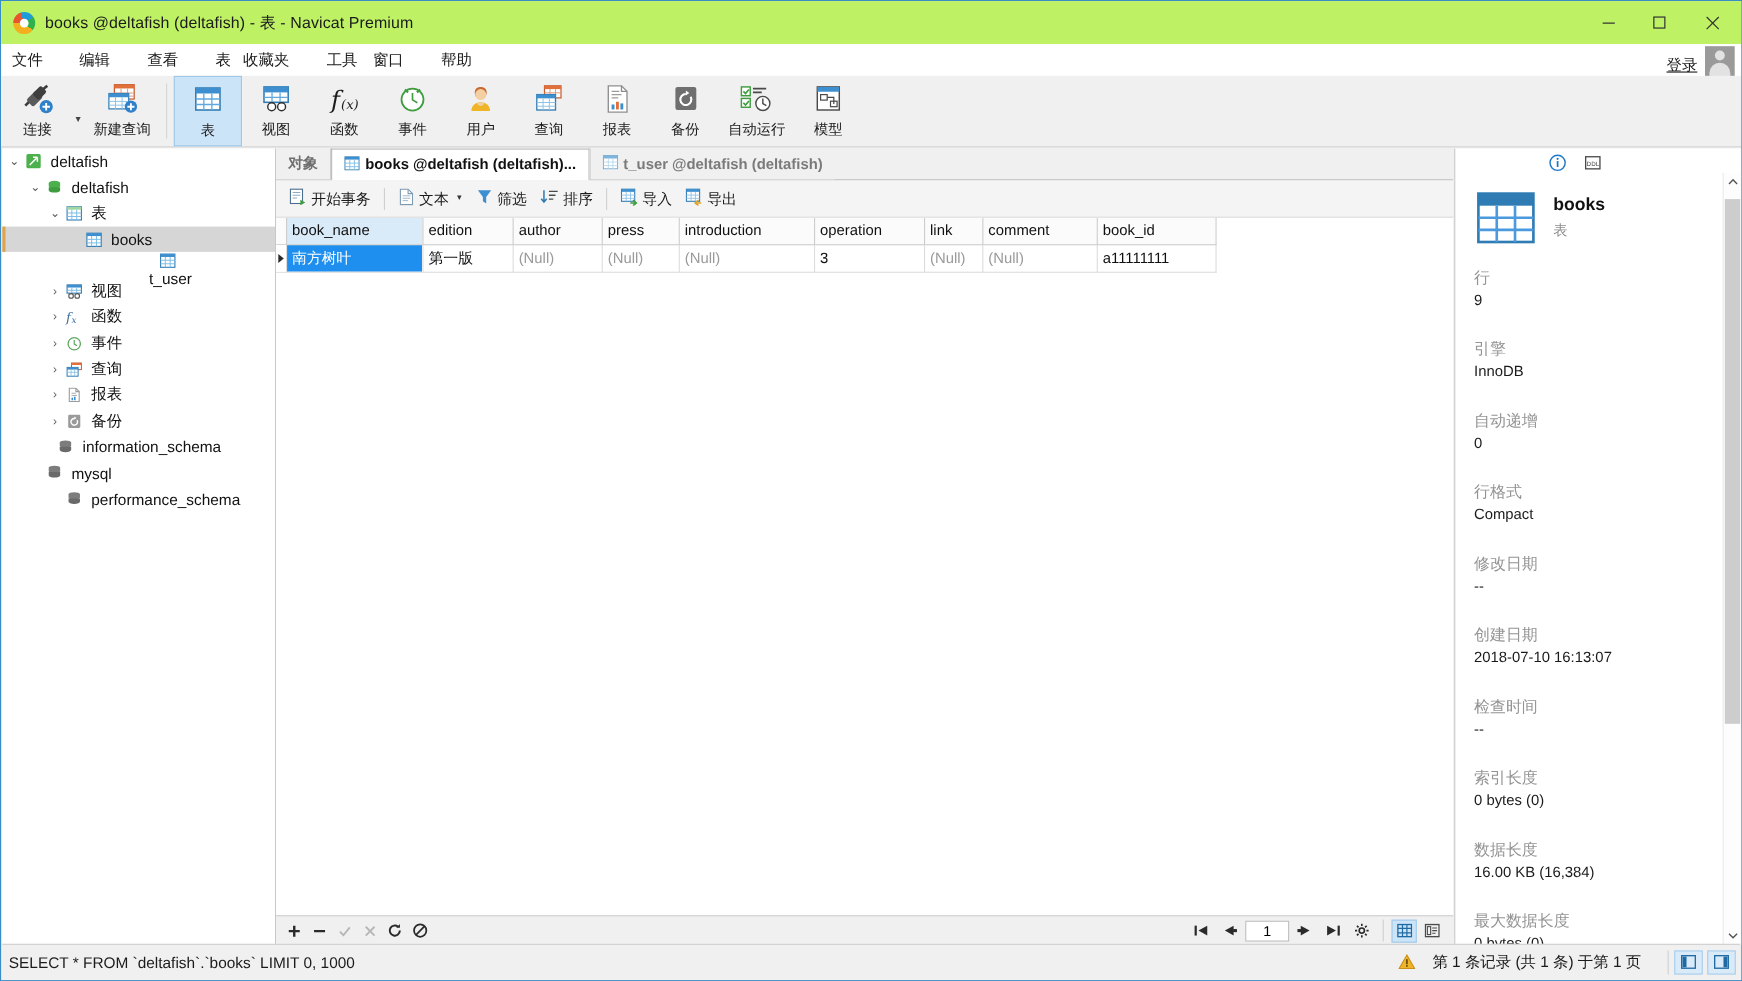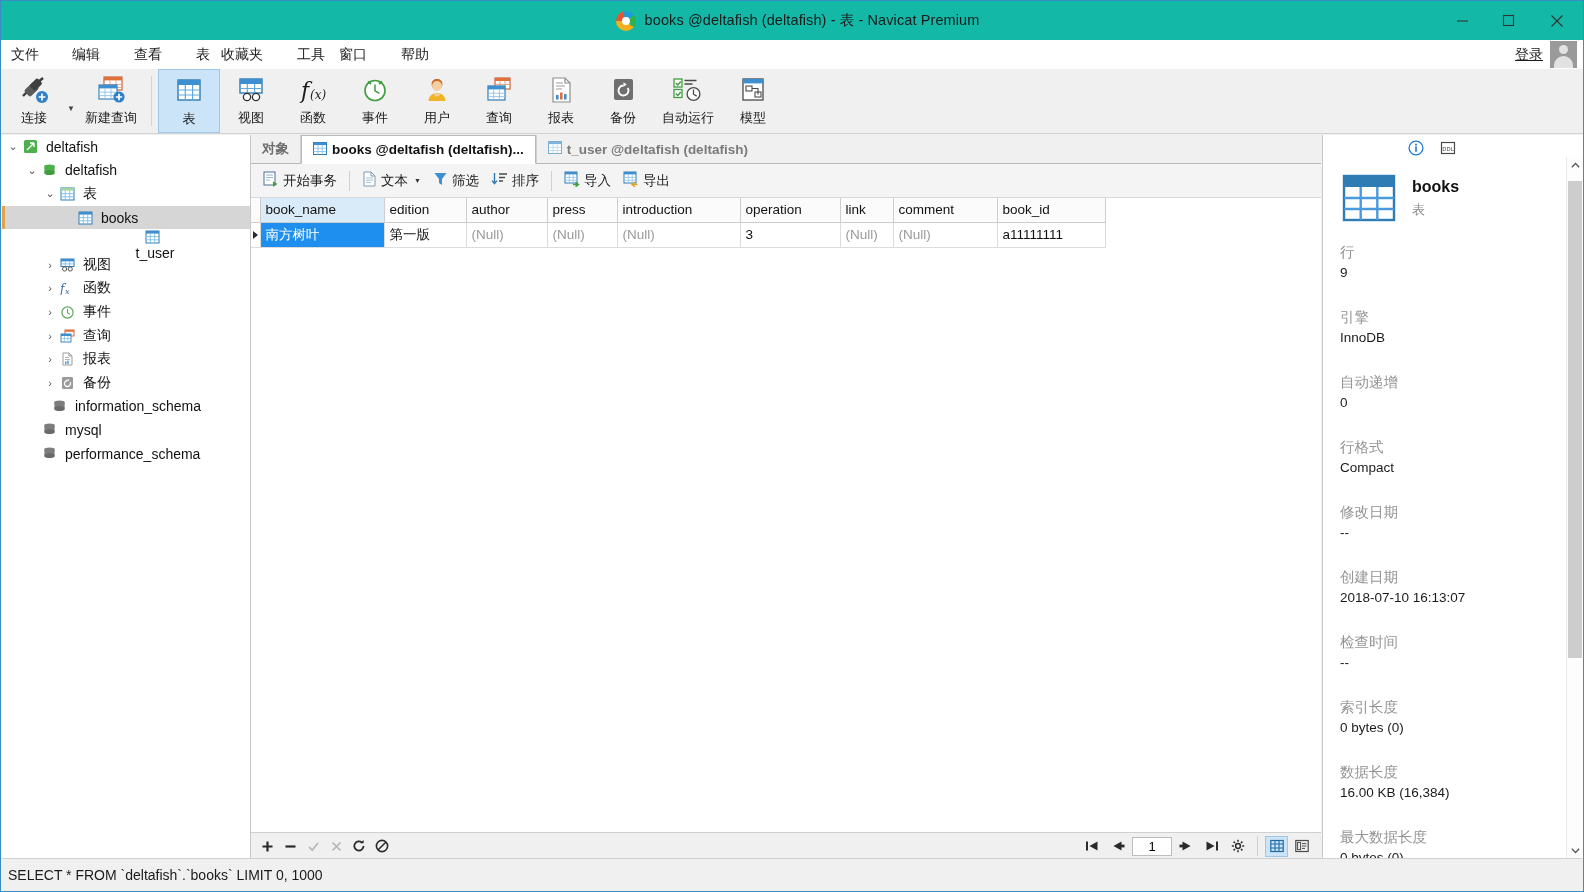--- a/index.html
+++ b/index.html
@@ -9,40 +9,40 @@
     font-family:"Liberation Sans","DejaVu Sans",sans-serif;
     font-size:13px; color:#000;
     background:#ffffff; overflow:hidden;
     -webkit-font-smoothing:antialiased;
   }
   #app { position:relative; width:1584px; height:892px;
          border:1px solid #3a8cc4; background:#f0f0f0; overflow:hidden; }
 
   
   .titlebar { position:absolute; left:0; top:0; width:1582px; height:39px;
-              background:#14b8a6; display:flex; align-items:center;justify-content:center; }
+              background:#bef264; display:flex; align-items:center; }
   .title-icon { width:20px; height:20px; margin-left:11px; margin-right:9px;
                 border-radius:50%; position:relative; flex:none;
                 background:conic-gradient(from 200deg,#f2b01e 0deg 70deg,#e8562f 70deg 140deg,
                           #1f9bd8 140deg 215deg,#2fb14b 215deg 290deg,#f2b01e 290deg 360deg); }
   .title-icon::after { content:""; position:absolute; left:6px; top:6px; width:8px; height:8px;
                        border-radius:50%; background:#fff; }
   .title-text { font-size:14.5px; color:#1b1b1b; letter-spacing:.1px; }
   .wbtns { position:absolute; right:0; top:0; height:39px; display:flex; }
   .wbtn { width:46px; height:39px; display:flex; align-items:center; justify-content:center;
           font-size:15px; color:#333; line-height:1; }
   .wbtn.close { width:52px; }
   .wbtn svg { display:block; }
 
   
   .menubar { position:absolute; left:0; top:39px; width:1582px; height:29px;
              background:#ffffff; display:flex; align-items:center; }
   .menu-item { font-size:14px; color:#1b1b1b; padding:3px 0; margin:0; }
   .login-wrap { position:absolute; right:6px; top:39px; height:29px; display:flex;
-                align-items:center; gap:7px; }
+                align-items:flex-end; gap:7px; }
   .login-link { font-size:14px; color:#1b1b1b; text-decoration:underline; }
   .avatar { width:27px; height:27px; background:#9a9a9a; position:relative; overflow:hidden; }
   .avatar::before { content:""; position:absolute; left:9px; top:4px; width:9px; height:9px;
                     border-radius:50%; background:#e2e2e2; }
   .avatar::after { content:""; position:absolute; left:4px; top:15px; width:19px; height:14px;
                    border-radius:10px 10px 0 0; background:#e2e2e2; }
 
   
   .toolbar { position:absolute; left:0; top:68px; width:1582px; height:65px;
              background:#f0f0f0; border-bottom:1px solid #d2d2d2; display:flex;
@@ -525,21 +525,21 @@
       <span class="ticon">
         <svg width="15" height="15" viewBox="0 0 15 15">
             <ellipse cx="7.5" cy="3.3" rx="5.2" ry="1.9" fill="#7d7d7d"></ellipse>
             <path d="M2.3 3.3v3c0 1 2.3 1.9 5.2 1.9s5.2-.9 5.2-1.9v-3" fill="#7d7d7d"></path>
             <path d="M2.3 7.2v3c0 1 2.3 1.9 5.2 1.9s5.2-.9 5.2-1.9v-3" fill="#6a6a6a"></path>
           </svg>
       </span>
       <span class="tlabel">mysql</span>
     </div>
 
-    <div class="tnode" style="padding-left:22px;">
+    <div class="tnode" style="padding-left:40px;">
       <span class="twist"></span>
       <span class="ticon">
         <svg width="15" height="15" viewBox="0 0 15 15">
             <ellipse cx="7.5" cy="3.3" rx="5.2" ry="1.9" fill="#7d7d7d"></ellipse>
             <path d="M2.3 3.3v3c0 1 2.3 1.9 5.2 1.9s5.2-.9 5.2-1.9v-3" fill="#7d7d7d"></path>
             <path d="M2.3 7.2v3c0 1 2.3 1.9 5.2 1.9s5.2-.9 5.2-1.9v-3" fill="#6a6a6a"></path>
           </svg>
       </span>
       <span class="tlabel">performance_schema</span>
     </div>
@@ -832,15 +832,38 @@
       <div class="ip-sbtn bot">
         <svg width="9" height="7" viewBox="0 0 9 7">
             <path d="M.8 1.8L4.5 5.5l3.7-3.7" fill="none" stroke="#555" stroke-width="1.3"></path>
           </svg>
       </div>
     </div>
   </div>
 
   <div class="statusbar">
     <div class="sql-text">SELECT * FROM `deltafish`.`books` LIMIT 0, 1000</div>
+    <div class="status-right">
+      <div class="warn-ico">
+        <svg width="16" height="15" viewBox="0 0 16 15">
+            <path d="M8 1.2l7 12.3H1z" fill="#f0b429" stroke="#c98f17" stroke-width="1"></path>
+            <rect x="7.3" y="5" width="1.4" height="4.6" fill="#5a4100"></rect>
+            <rect x="7.3" y="10.4" width="1.4" height="1.5" fill="#5a4100"></rect>
+          </svg>
+      </div>
+      <div class="rec-text">第 1 条记录 (共 1 条) 于第 1 页</div>
+      <div class="sb-divider"></div>
+      <div class="panel-tog" style="margin-left:5px;">
+        <svg width="14" height="13" viewBox="0 0 14 13">
+            <rect x=".8" y=".8" width="12.4" height="11.4" fill="none" stroke="#1f6aa5" stroke-width="1.2"></rect>
+            <rect x="1.6" y="1.6" width="3.6" height="9.8" fill="#1f6aa5"></rect>
+          </svg>
+      </div>
+      <div class="panel-tog">
+        <svg width="14" height="13" viewBox="0 0 14 13">
+            <rect x=".8" y=".8" width="12.4" height="11.4" fill="none" stroke="#1f6aa5" stroke-width="1.2"></rect>
+            <rect x="8.8" y="1.6" width="3.6" height="9.8" fill="#1f6aa5"></rect>
+          </svg>
+      </div>
+    </div>
   </div>
 
 </div>
 
 </body></html>

